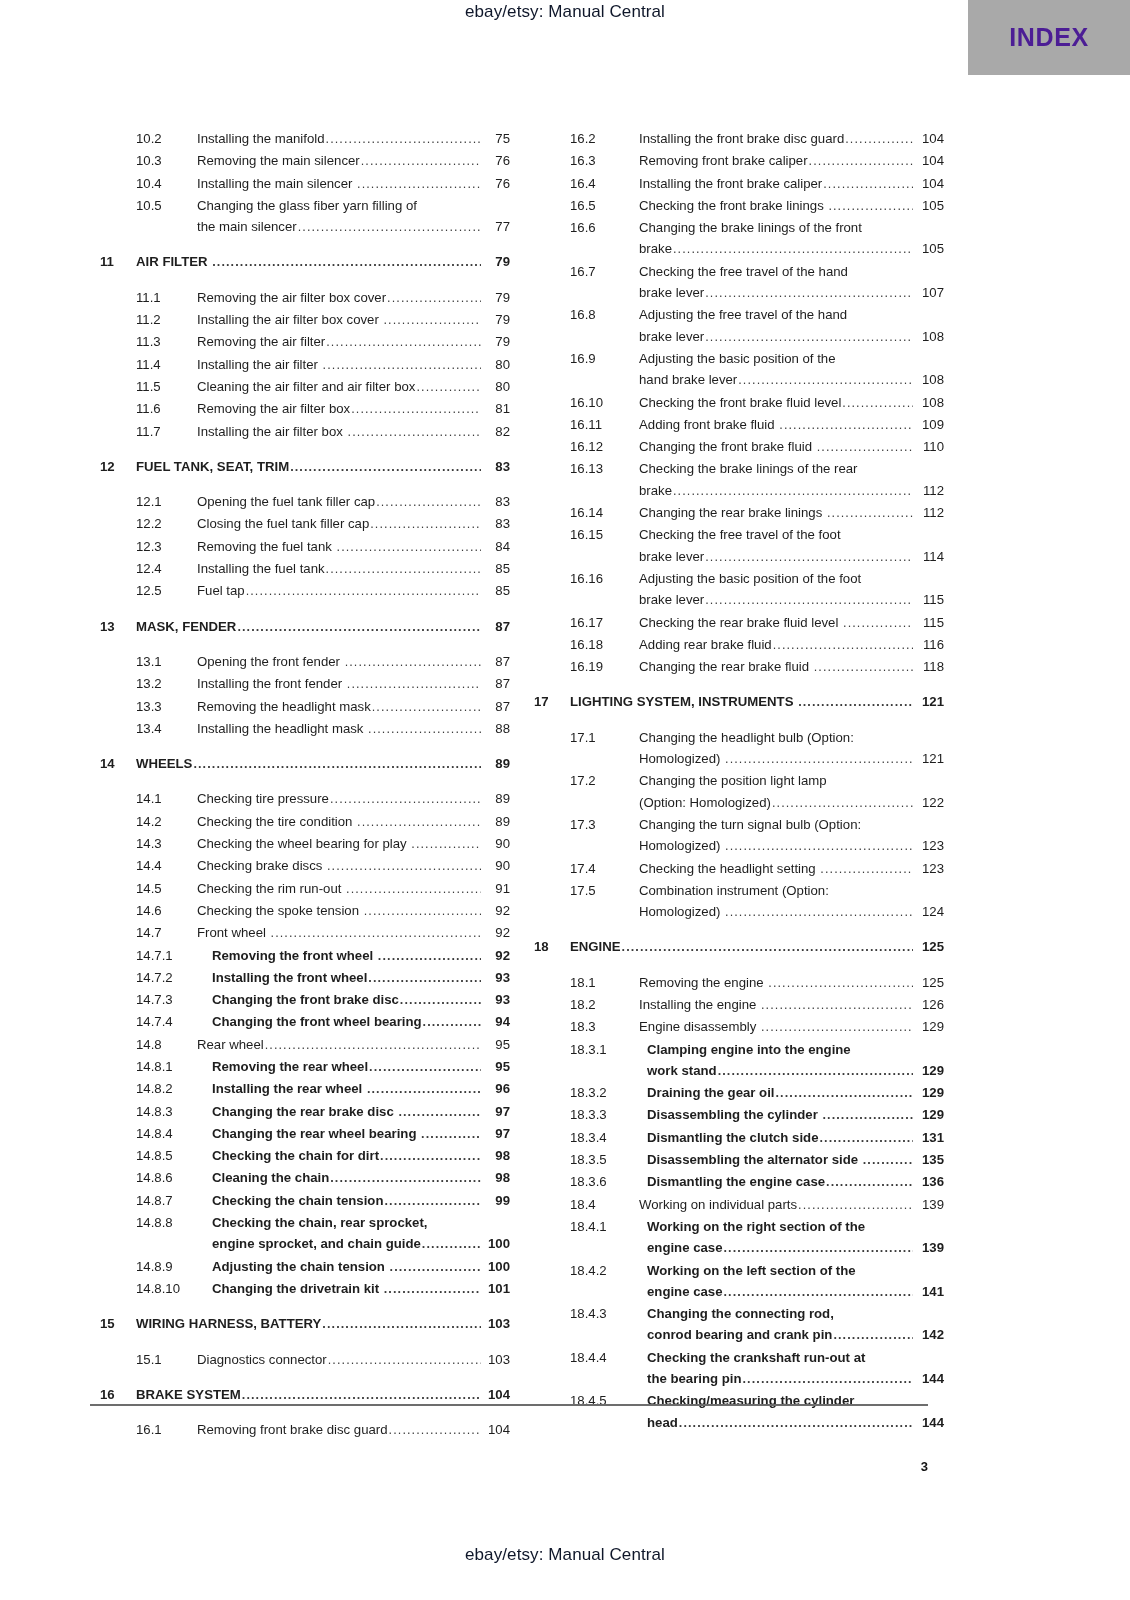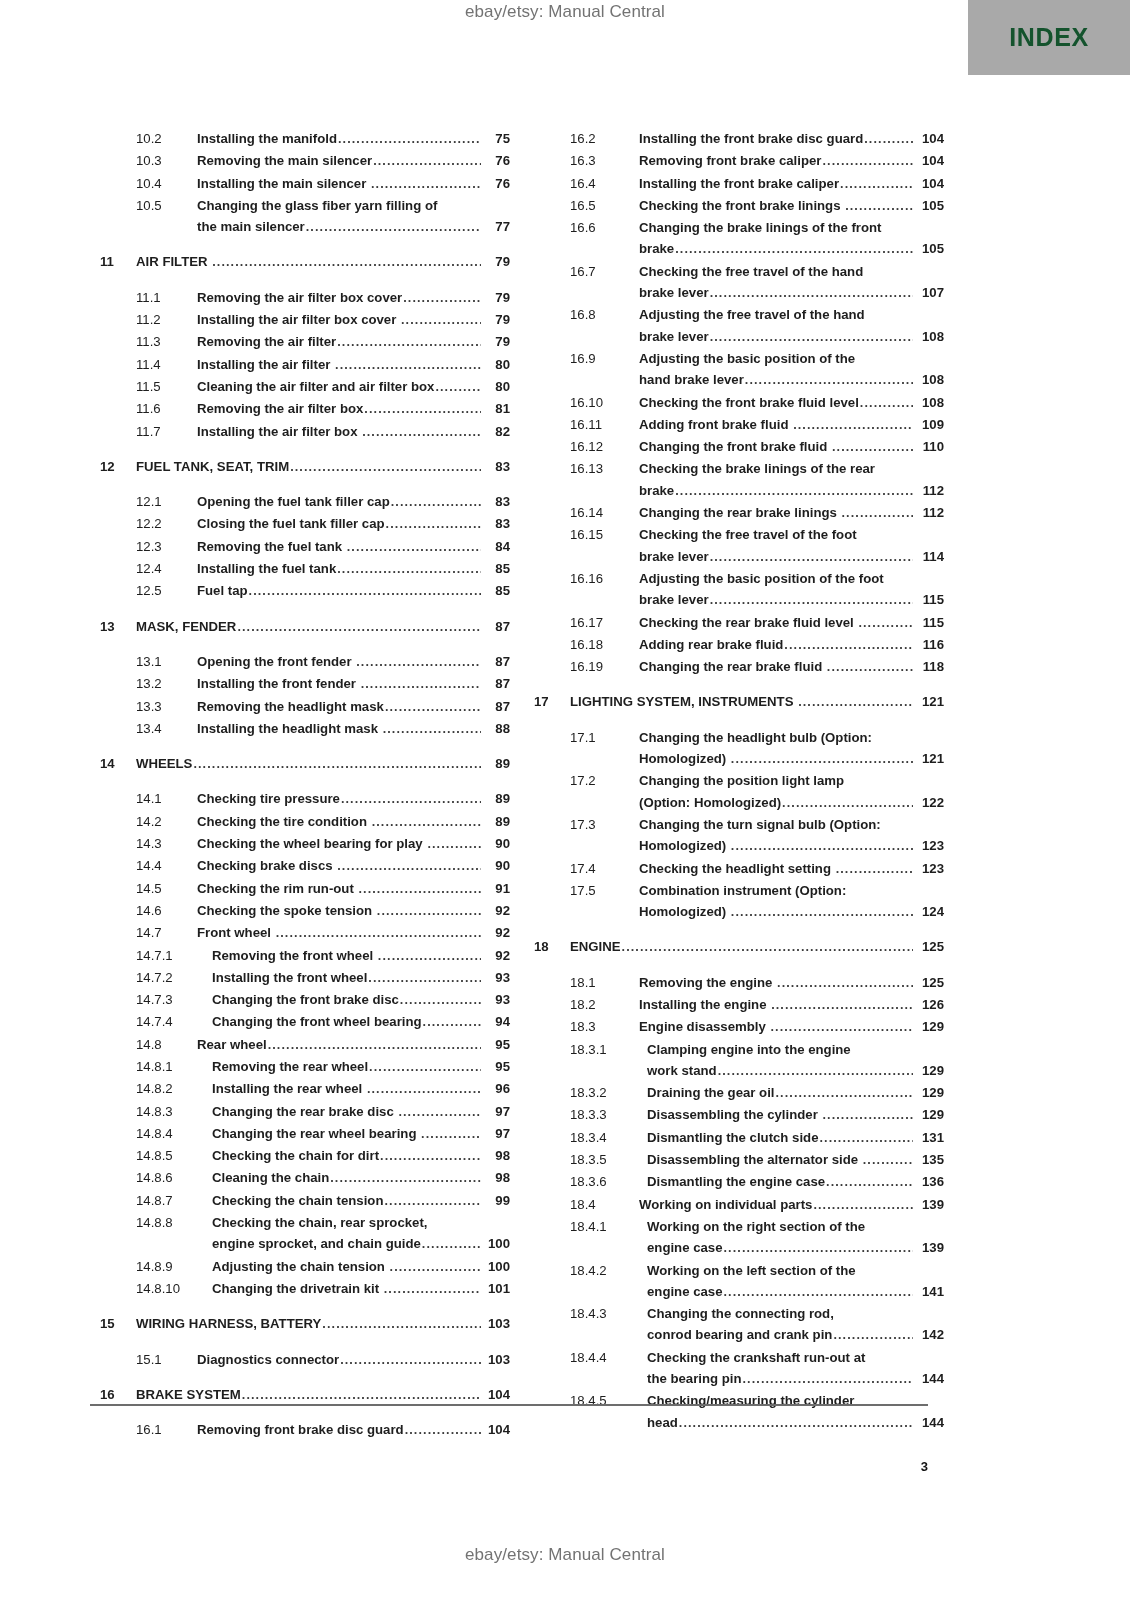--- a/index.html
+++ b/index.html
@@ -16,21 +16,21 @@
     overflow: hidden;
   }
 
   
   .watermark {
     position: absolute;
     left: 0;
     width: 1130px;
     text-align: center;
     font-size: 17px;
-    color: #737373;
+    color: #0f172a;
     letter-spacing: 0.1px;
   }
   .watermark.top  { top: 2px; }
   .watermark.bottom { top: 1545px; }
 
   
   .index-tab {
     position: absolute;
     left: 968px;
     top: 0;
@@ -38,21 +38,21 @@
     height: 75px;
     background: #a9a9a9;
     display: flex;
     align-items: center;
     justify-content: center;
   }
   .index-tab .label {
     font-size: 25px;
     font-weight: bold;
     letter-spacing: 0.6px;
-    color: #14532d;
+    color: #4c1d95;
   }
 
   
   .toc {
     position: absolute;
     top: 128px;
     left: 0;
     width: 1130px;
     height: 1230px;
   }
@@ -108,21 +108,21 @@
   .tline.plain { display: block; }
 
   
   .lvl1 { margin-top: 13px; margin-bottom: 13px; font-weight: bold; }
   .lvl1 .num { width: 36px; }
   .lvl1 .body { padding-left: 0px; }
   .lvl1 .pg   { width: 28px; }
 
   
   .lvl2 .num { width: 38px; margin-left: 36px; }
-  .lvl2 .body { padding-left: 23px; font-weight: bold; }
+  .lvl2 .body { padding-left: 23px; }
   .lvl2 .pg  { width: 28px; }
 
   
   .lvl3 .num { width: 51px; margin-left: 36px; }
   .lvl3 .body { padding-left: 23px; font-weight: bold; }
   .lvl3 .pg  { width: 28px; }
 
   
   .col-right .lvl1 .num { width: 36px; }
   .col-right .lvl2 .num { width: 46px; margin-left: 36px; }

